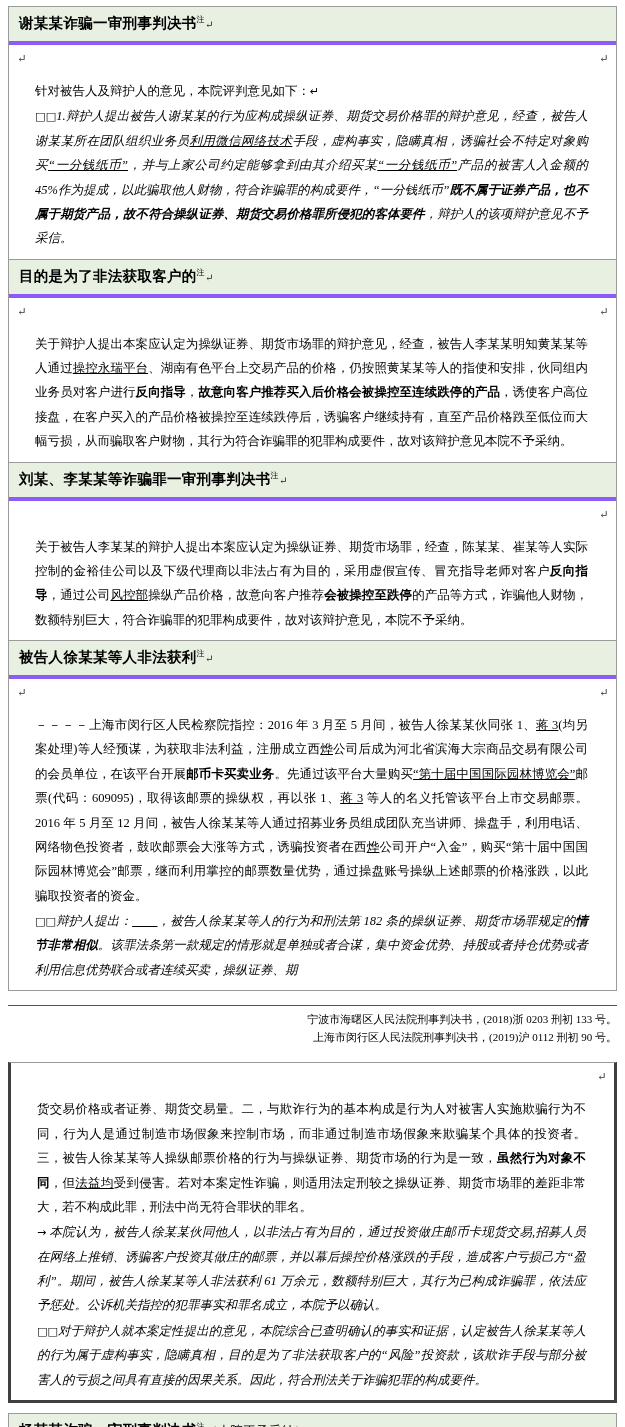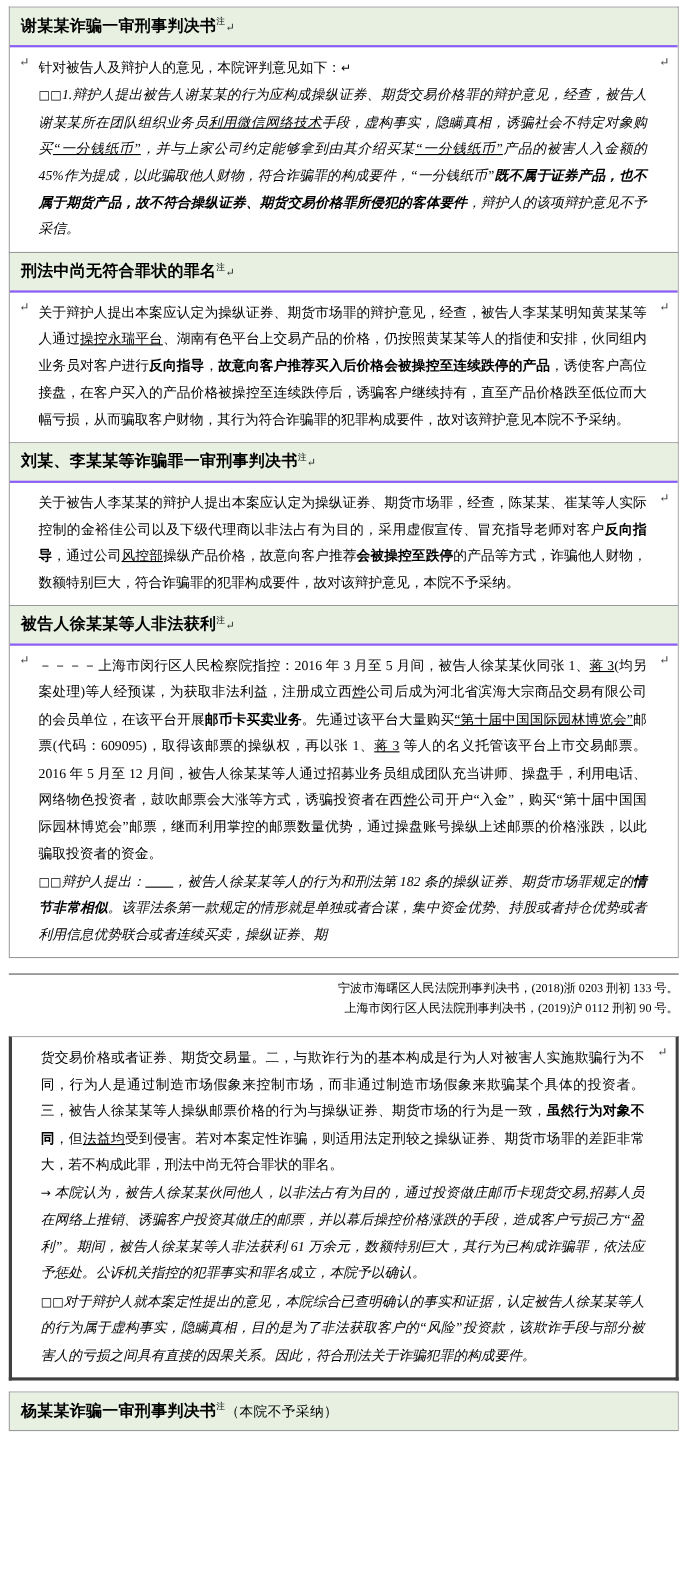--- a/index.html
+++ b/index.html
@@ -25,21 +25,21 @@
   }
   .doc-block.last {
     border-bottom: 1px solid #9a9a9a;
   }
   .title-row {
     background: #e8f0e2;
     padding: 7px 10px 8px 10px;
     font-size: 14.5px;
     font-weight: bold;
     letter-spacing: 0.3px;
-    border-bottom: 2px solid #8b5cf6;
+    border-bottom: 4px solid #8b5cf6;
     position: relative;
   }
   .title-row .note {
     font-size: 8px;
     vertical-align: super;
     font-weight: normal;
   }
   .title-row .pilcrow {
     font-size: 10px;
     color: #222;
@@ -73,20 +73,21 @@
     text-align: center;
     box-sizing: border-box;
   }
   .content {
     flex: 1;
     padding: 6px 4px 8px 0;
     text-align: justify;
     text-justify: inter-ideograph;
     line-height: 1.95;
     font-size: 12.5px;
+    margin-top: 28px;
   }
   .content p {
     margin: 0 0 0 0;
     text-indent: 0;
   }
   .content p + p {
     margin-top: 1px;
     font-style: italic;
   }
   u { text-decoration: underline; }
@@ -127,21 +128,21 @@
       <div class="content">
         <p>针对被告人及辩护人的意见，本院评判意见如下：<span class="box">↵</span></p>
         <p><span class="box">□□</span>1.辩护人提出被告人谢某某的行为应构成操纵证券、期货交易价格罪的辩护意见，经查，被告人谢某某所在团队组织业务员<u>利用微信网络技术</u>手段，虚构事实，隐瞒真相，诱骗社会不特定对象购买<u>“一分钱纸币”</u>，并与上家公司约定能够拿到由其介绍买某<u>“一分钱纸币”</u>产品的被害人入金额的 45%作为提成，以此骗取他人财物，符合诈骗罪的构成要件，“一分钱纸币”<b>既不属于证券产品，也不属于期货产品，故不符合操纵证券、期货交易价格罪所侵犯的客体要件</b>，辩护人的该项辩护意见不予采信。</p>
       </div>
       <div class="gutter-right">↵</div>
     </div>
   </div>
 
   <div class="doc-block">
     <div class="title-row">
-      <span>刑法中尚无符合罪状的罪名</span><span class="note">注</span><span class="pilcrow">↵</span>
+      <span>目的是为了非法获取客户的</span><span class="note">注</span><span class="pilcrow">↵</span>
     </div>
     <div class="body-row">
       <div class="gutter">↵</div>
       <div class="content">
         <p>关于辩护人提出本案应认定为操纵证券、期货市场罪的辩护意见，经查，被告人李某某明知黄某某等人通过<u>操控永瑞平台</u>、湖南有色平台上交易产品的价格，仍按照黄某某等人的指使和安排，伙同组内业务员对客户进行<b>反向指导</b>，<b>故意向客户推荐买入后价格会被操控至连续跌停的产品</b>，诱使客户高位接盘，在客户买入的产品价格被操控至连续跌停后，诱骗客户继续持有，直至产品价格跌至低位而大幅亏损，从而骗取客户财物，其行为符合诈骗罪的犯罪构成要件，故对该辩护意见本院不予采纳。</p>
       </div>
       <div class="gutter-right">↵</div>
     </div>
   </div>
 

